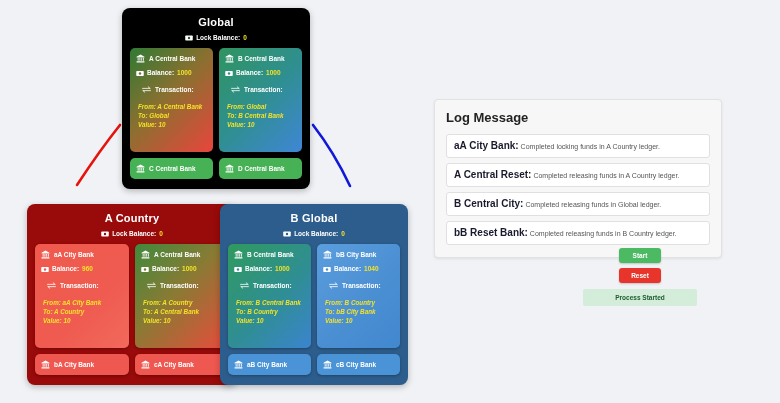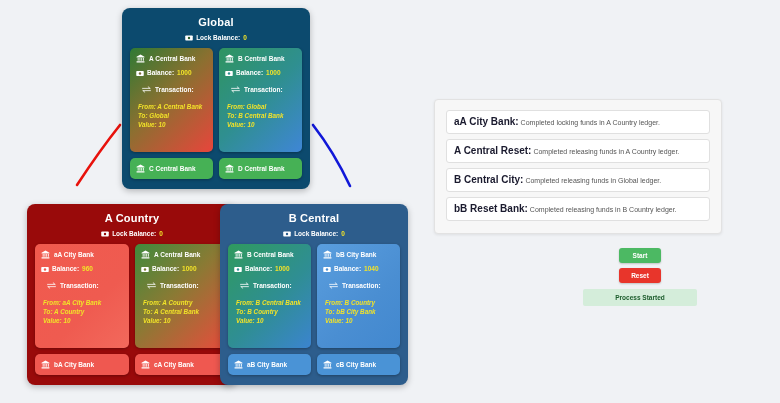--- a/index.html
+++ b/index.html
@@ -73,21 +73,21 @@
     padding: 6px 6px;
     display: flex; align-items: center; gap: 4px;
     color: #fff; font-size: 6.5px; font-weight: bold;
     box-shadow: 0 1px 3px rgba(0,0,0,.30);
     min-height: 20px;
   }
 
   .ico { flex: 0 0 auto; display: inline-flex; }
 
   
-  #panel-global  { left: 122px; top: 8px;   width: 188px; background: #0c4a6e; }
+  #panel-global  { left: 122px; top: 8px;   width: 188px; background: #000000; }
   #panel-a       { left: 27px;  top: 204px; width: 210px; background: #990a0a; }
   #panel-b       { left: 220px; top: 204px; width: 188px; background: #2d5d8c; }
 
   
   .g-grn-red  { background: linear-gradient(135deg,#2f7a34 0%,#8a7030 45%,#e8453c 100%); }
   .g-grn-blue { background: linear-gradient(135deg,#2f9460 0%,#2f8f90 50%,#3f86d6 100%); }
   .g-red-lite { background: linear-gradient(135deg,#f05a4e 0%,#ef5b50 60%,#f2695c 100%); }
   .g-grn-red2 { background: linear-gradient(135deg,#3f8a3c 0%,#8a7a34 45%,#ea4b3c 100%); }
   .g-grn-blue2{ background: linear-gradient(135deg,#2f9a5e 0%,#2f8e93 55%,#3b84cf 100%); }
   .g-blue     { background: linear-gradient(135deg,#5a9ede 0%,#4a8ed2 60%,#4288cf 100%); }
@@ -349,21 +349,21 @@
               </svg>
           </span>
           <span>cA City Bank</span>
         </div>
       </div>
 
     </div>
   </div>
 
   <div class="panel" id="panel-b">
-    <div class="panel-title">B Central</div>
+    <div class="panel-title">B Global</div>
     <div class="lock-row">
       <span class="ico money-icon">
         <svg width="8" height="6" viewBox="0 0 16 11">
             <rect x="0.5" y="0.5" width="15" height="10" rx="1.5" fill="#fff"></rect>
             <circle cx="8" cy="5.5" r="2.4" fill="#2d5d8c"></circle>
           </svg>
       </span>
       <span>Lock Balance:</span>
       <span class="val">0</span>
     </div>
@@ -456,20 +456,21 @@
               </svg>
           </span>
           <span>cB City Bank</span>
         </div>
       </div>
 
     </div>
   </div>
 
   <div id="log-panel">
+    <div id="log-title">Log Message</div>
 
     <div class="log-item">
       <b>aA City Bank:</b>
       <span>Completed locking funds in A Country ledger.</span>
     </div>
     <div class="log-item">
       <b>A Central Reset:</b>
       <span>Completed releasing funds in A Country ledger.</span>
     </div>
     <div class="log-item">

